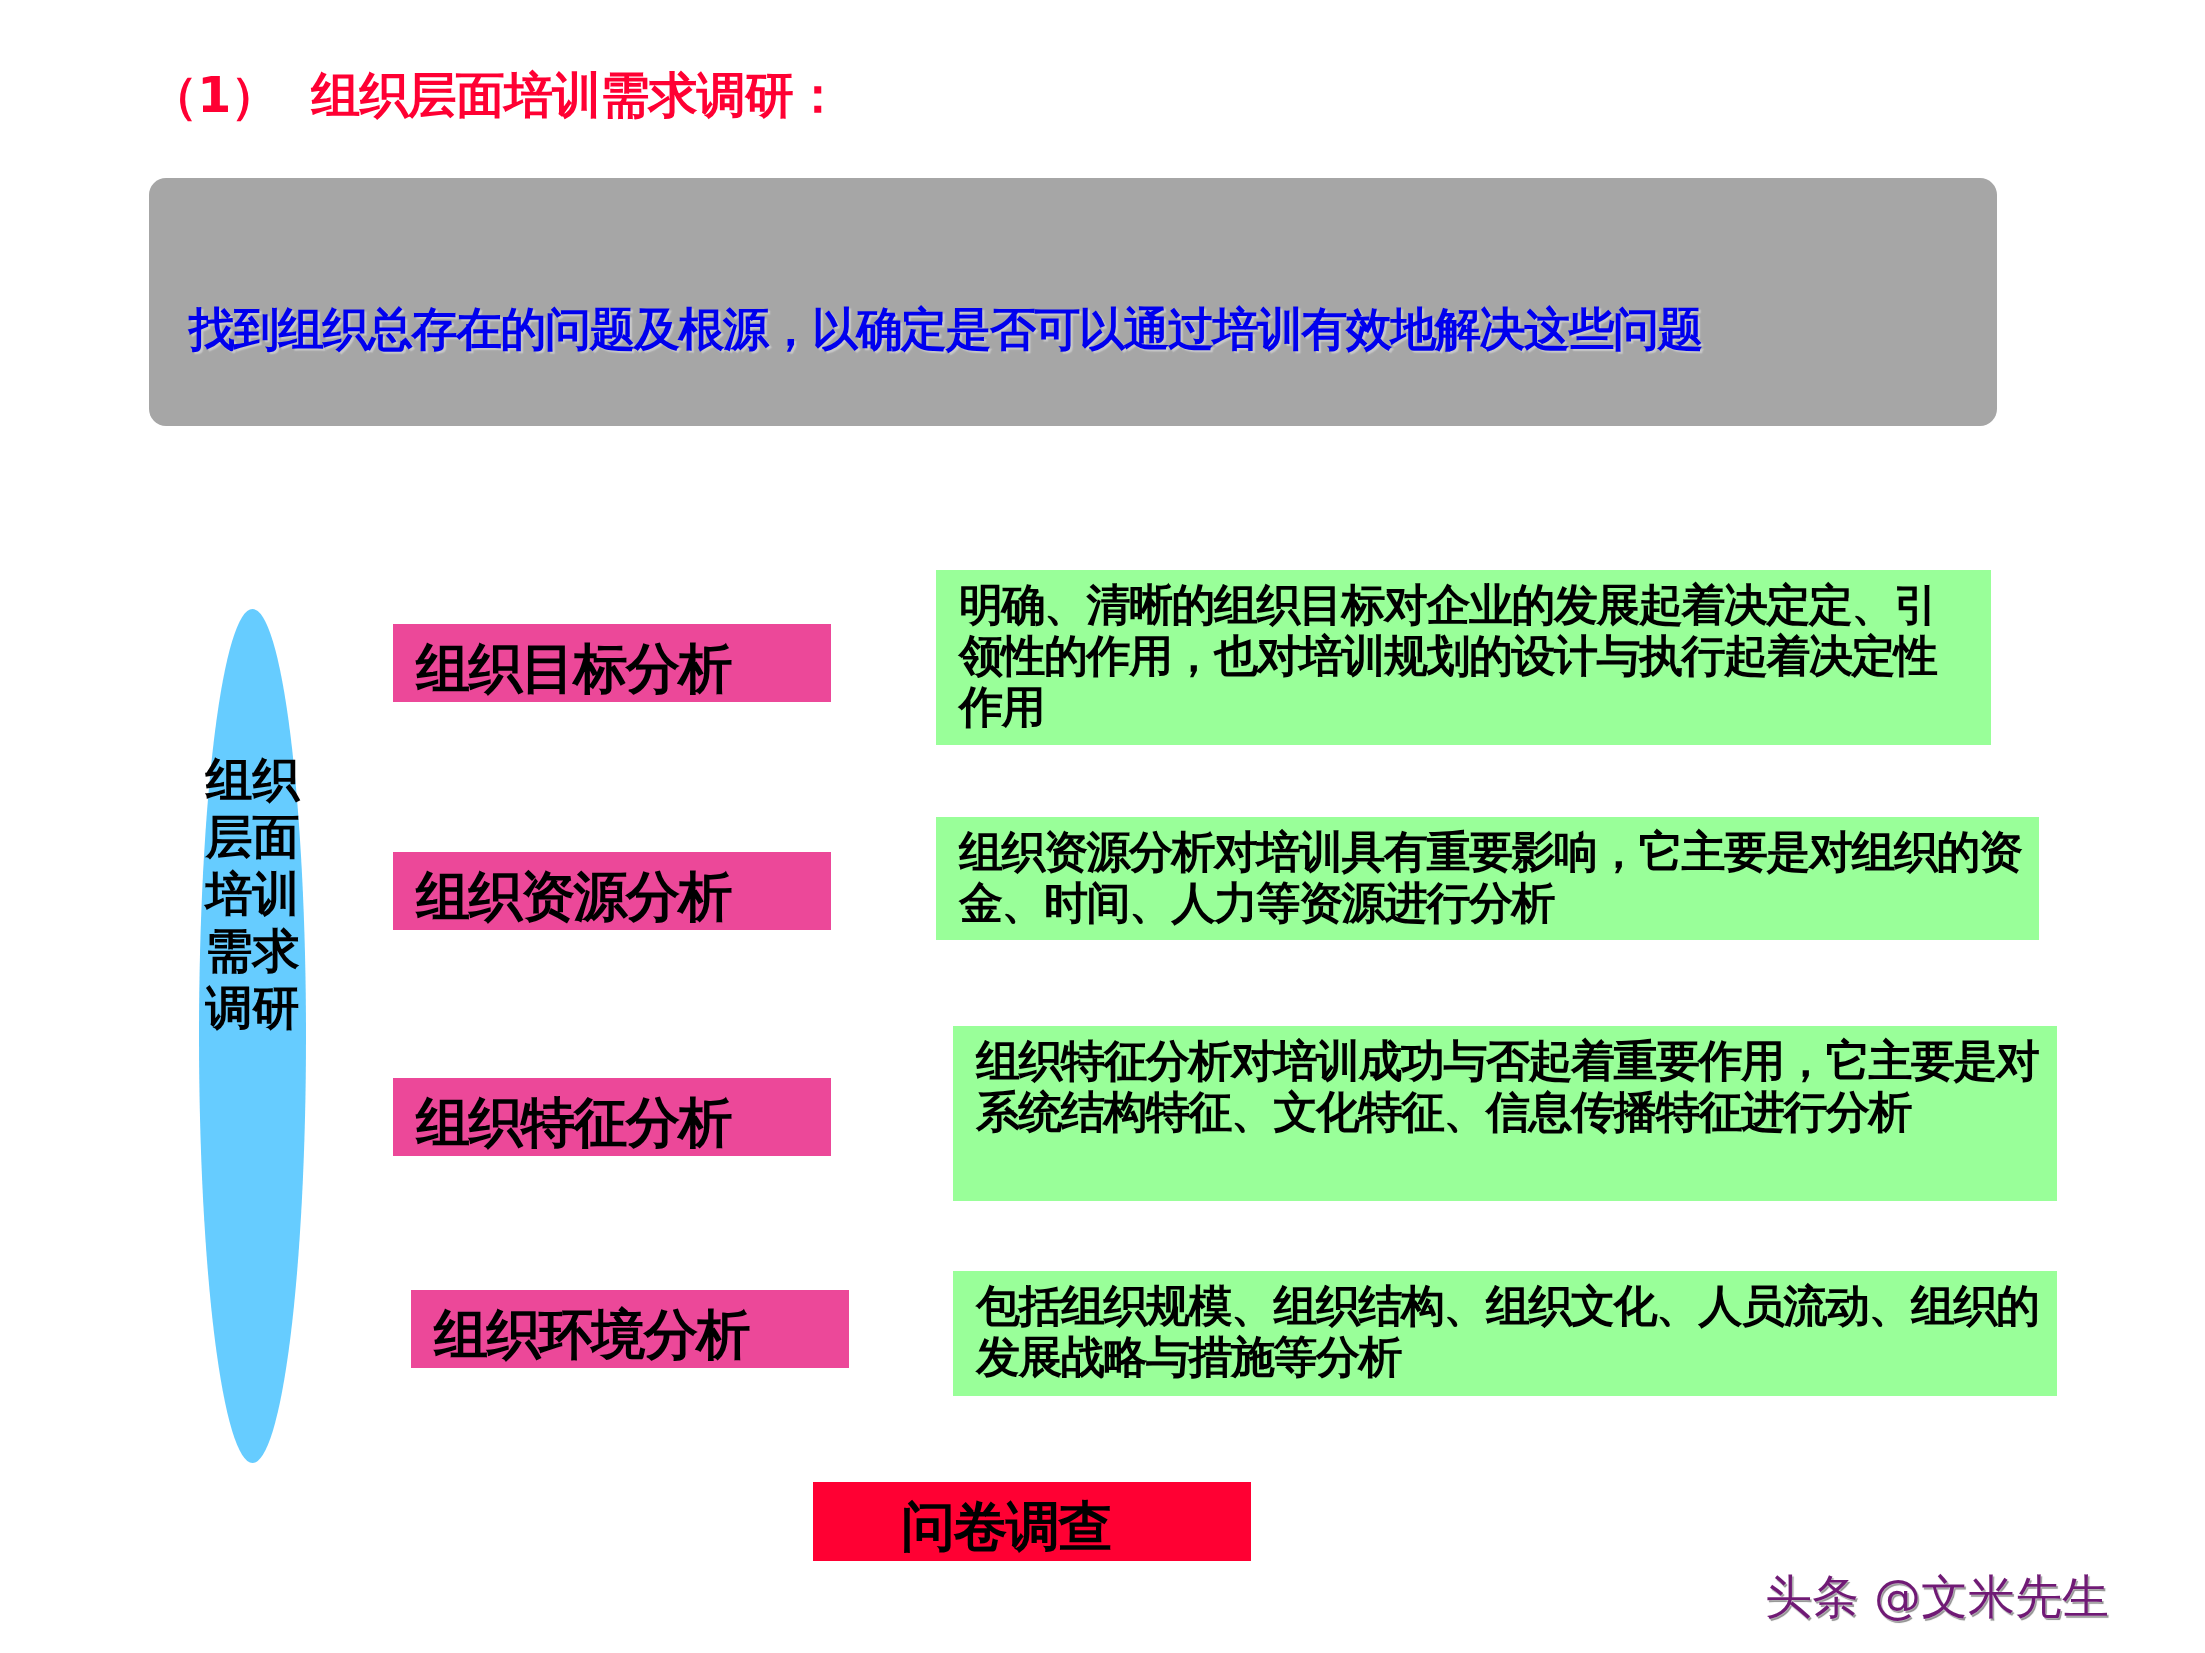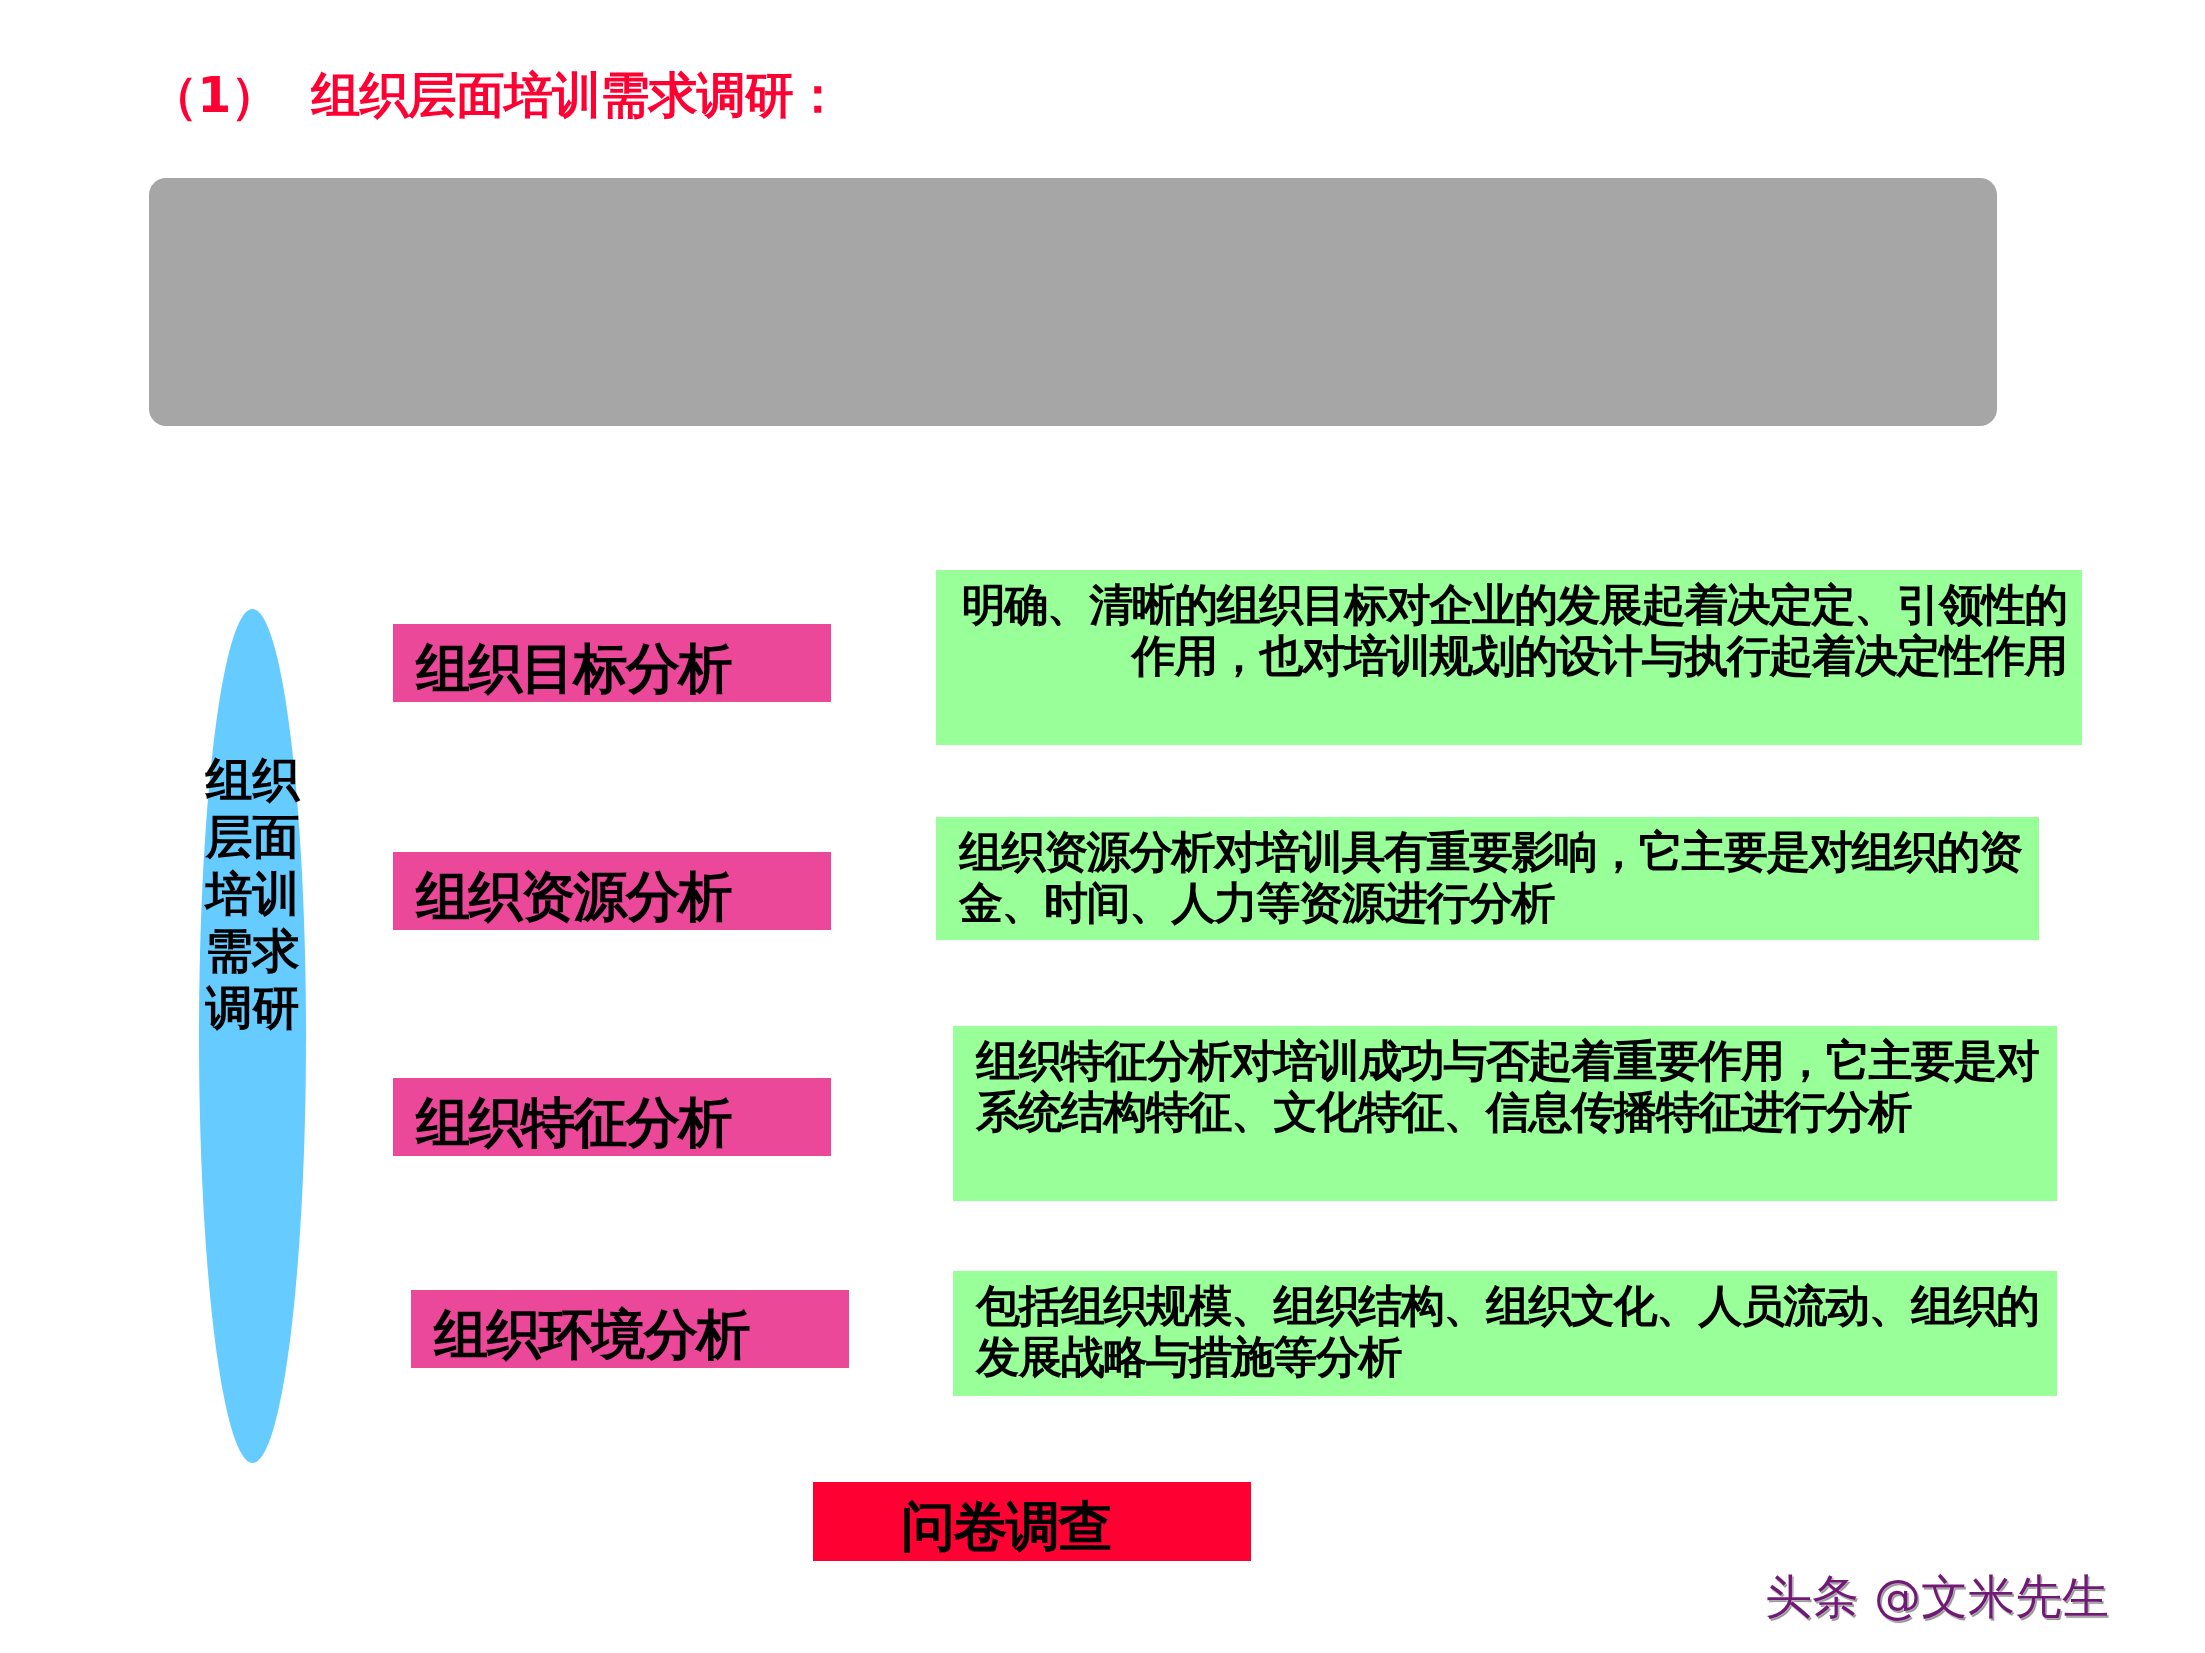--- a/index.html
+++ b/index.html
@@ -21,40 +21,41 @@
   #survey span{position:absolute;left:88px;top:9.2px;font-size:54px;color:#000;white-space:nowrap;letter-spacing:-1.5px;}
   #watermark{left:1765px;top:1566px;font-size:47px;font-weight:normal;color:#701a75;white-space:nowrap;
        text-shadow:0 0 2.3px #fff,1.5px 1.5px 0.8px #888;}
 </style>
 </head>
 <body>
 
 <div id="title" class="abs">（1）  组织层面培训需求调研：</div>
 
 <div id="intro" class="abs">
+  <div class="line" style="top:121px;">找到组织总存在的问题及根源，以确定是否可以通过培训有效地解决这些问题</div>
 </div>
 
 <div id="ellipse" class="abs">
   <div class="vtext">组织层面培训需求调研</div>
 </div>
 
 <div class="ybox" style="left:393px;top:624px;">
   <span>组织目标分析</span>
 </div>
 <div class="ybox" style="left:393px;top:852px;">
   <span>组织资源分析</span>
 </div>
 <div class="ybox" style="left:393px;top:1078px;">
   <span>组织特征分析</span>
 </div>
 <div class="ybox" style="left:411px;top:1290px;">
   <span>组织环境分析</span>
 </div>
 
-<div class="gbox" style="left:936px;top:570px;width:1146px;height:175px;text-align:right;">
+<div class="gbox" style="left:936px;top:570px;width:1055px;height:175px;">
   <span>明确、清晰的组织目标对企业的发展起着决定定、引领性的作用，也对培训规划的设计与执行起着决定性作用</span>
 </div>
 <div class="gbox" style="left:936px;top:817px;width:1103px;height:123px;">
   <span>组织资源分析对培训具有重要影响，它主要是对组织的资金、时间、人力等资源进行分析</span>
 </div>
 <div class="gbox" style="left:953px;top:1026px;width:1104px;height:175px;">
   <span>组织特征分析对培训成功与否起着重要作用，它主要是对系统结构特征、文化特征、信息传播特征进行分析</span>
 </div>
 <div class="gbox" style="left:953px;top:1271px;width:1104px;height:125px;">
   <span>包括组织规模、组织结构、组织文化、人员流动、组织的发展战略与措施等分析</span>

